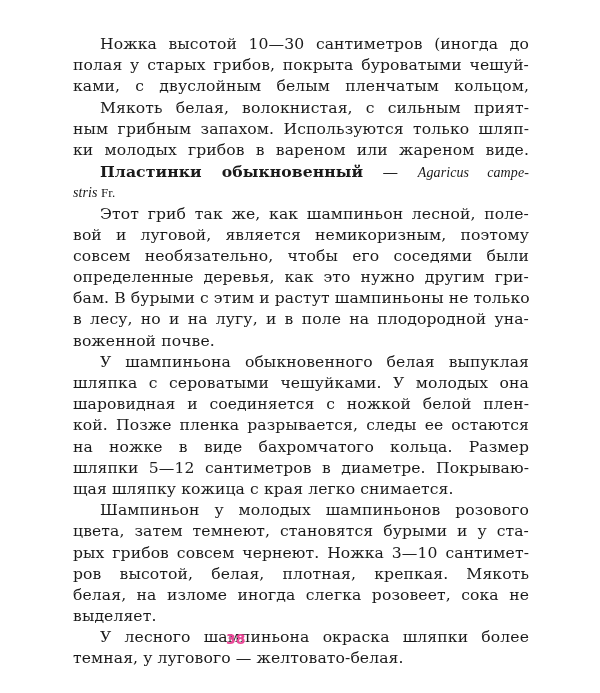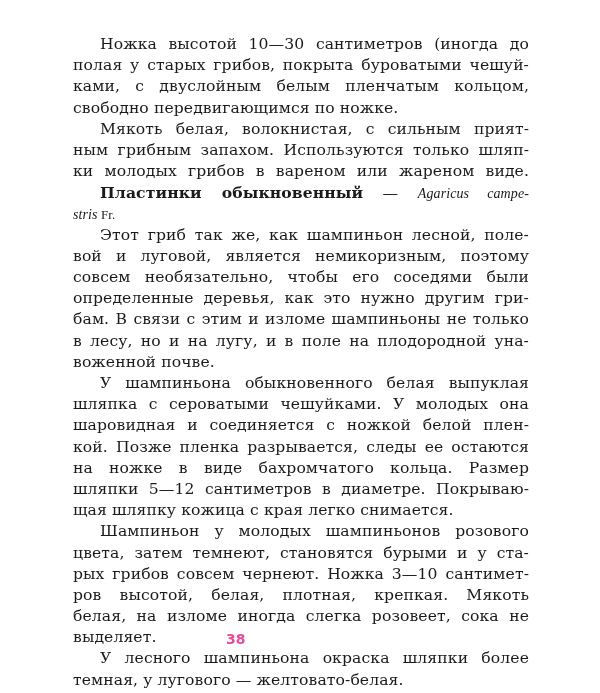--- a/index.html
+++ b/index.html
@@ -60,40 +60,39 @@
   </style>
 </head>
 <body>
 
 <div class="page">
 
   <div>
     <div class="line indent">Ножка высотой 10—30 сантиметров (иногда до</div>
     <div class="line">полая у старых грибов, покрыта буроватыми чешуй-</div>
     <div class="line">ками, с двуслойным белым пленчатым кольцом,</div>
-    <div class="line last">свободно передвигающимся по ножке.</div>
   </div>
 
   <div>
     <div class="line indent">Мякоть белая, волокнистая, с сильным прият-</div>
     <div class="line">ным грибным запахом. Используются только шляп-</div>
     <div class="line">ки молодых грибов в вареном или жареном виде.</div>
   </div>
 
   <div>
     <div class="line indent"><span class="bold">Пластинки обыкновенный</span><span> — </span><span class="italic">Agaricus campe-</span></div>
     <div class="line last"><span class="italic">stris</span><span class="roman-big"> Fr.</span></div>
   </div>
 
   <div>
     <div class="line indent">Этот гриб так же, как шампиньон лесной, поле-</div>
     <div class="line">вой и луговой, является немикоризным, поэтому</div>
     <div class="line">совсем необязательно, чтобы его соседями были</div>
     <div class="line">определенные деревья, как это нужно другим гри-</div>
-    <div class="line">бам. В связи с этим и изломе шампиньоны не только</div>
+    <div class="line">бам. В бурыми с этим и растут шампиньоны не только</div>
     <div class="line">в лесу, но и на лугу, и в поле на плодородной уна-</div>
     <div class="line last">воженной почве.</div>
   </div>
 
   <div>
     <div class="line indent">У шампиньона обыкновенного белая выпуклая</div>
     <div class="line">шляпка с сероватыми чешуйками. У молодых она</div>
     <div class="line">шаровидная и соединяется с ножкой белой плен-</div>
     <div class="line">кой. Позже пленка разрывается, следы ее остаются</div>
     <div class="line">на ножке в виде бахромчатого кольца. Размер</div>

